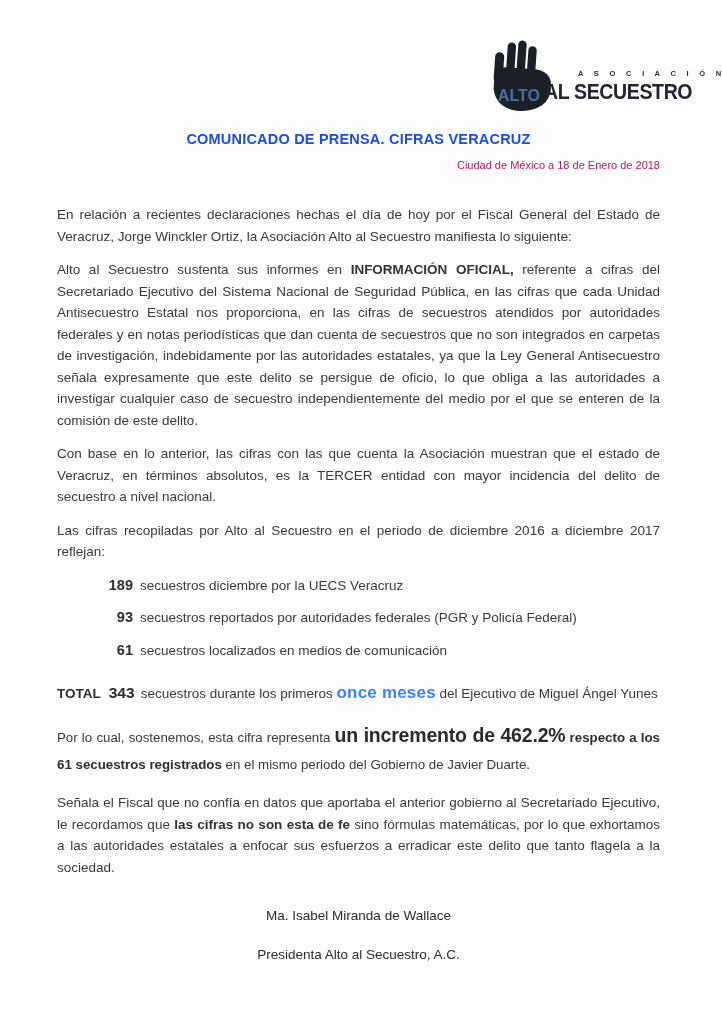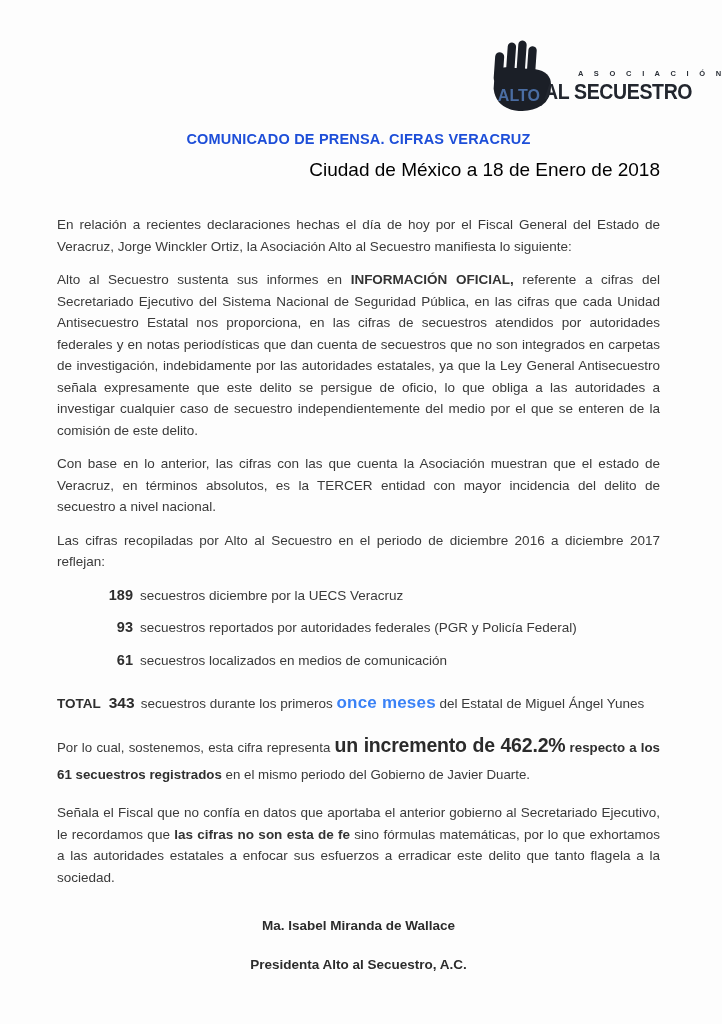--- a/index.html
+++ b/index.html
@@ -55,22 +55,22 @@
   .doc-title {
     margin: 0 0 12px 0;
     text-align: center;
     font-size: 14.5px;
     font-weight: bold;
     color: #1d4ed8;
     letter-spacing: 0.2px;
   }
   .doc-date {
     text-align: right;
-    font-size: 19px;
-    color: #000000;
+    font-size: 11px;
+    color: #be185d;
     margin: 0 0 33px 0;
   }
 
   p.body-par {
     font-size: 13.5px;
     line-height: 21.5px;
     text-align: justify;
     margin: 0 0 12px 0;
   }
   p.body-par b { color: #333333; }
@@ -117,21 +117,21 @@
     font-size: 19.5px;
     color: #2b2b2b;
     letter-spacing: -0.2px;
   }
   .increase-bold { font-weight: bold; color: #2f2f2f; }
 
   
   .signature { text-align: center; margin-top: 30px; }
   .sig-name, .sig-title {
     font-size: 13.5px;
-    font-weight: bold;
+    font-weight: normal;
     color: #2c2c2c;
     margin: 12px;
   }
   .sig-title { margin-top: 24px; }
 </style>
 </head>
 <body>
 
 <div class="page">
 
@@ -178,21 +178,21 @@
         <span class="figure-text">secuestros reportados por autoridades federales (PGR y Policía Federal)</span>
       </div>
       <div class="figure-row">
         <span class="figure-num">61</span>
         <span class="figure-text">secuestros localizados en medios de comunicación</span>
       </div>
     </div>
 
     <div class="total-row"><span class="total-label">TOTAL</span><span class="total-number">343</span><span>secuestros durante los primeros</span>
       <span class="total-big">once meses</span>
-      <span>del Estatal de Miguel Ángel Yunes</span></div>
+      <span>del Ejecutivo de Miguel Ángel Yunes</span></div>
 
     <p class="increase-par"><span>Por lo cual, sostenemos, esta cifra representa</span>
       <span class="increase-big">un incremento de 462.2%</span>
       <span class="increase-bold">respecto a los 61 secuestros registrados</span>
       <span>en el mismo periodo del Gobierno de Javier Duarte.</span></p>
 
     <p class="body-par"><span>Señala el Fiscal que no confía en datos que aportaba el anterior gobierno al Secretariado Ejecutivo, le recordamos que</span>
       <b>las cifras no son esta de fe</b>
       <span>sino fórmulas matemáticas, por lo que exhortamos a las autoridades estatales a enfocar sus esfuerzos a erradicar este delito que tanto flagela a la sociedad.</span></p>
 

